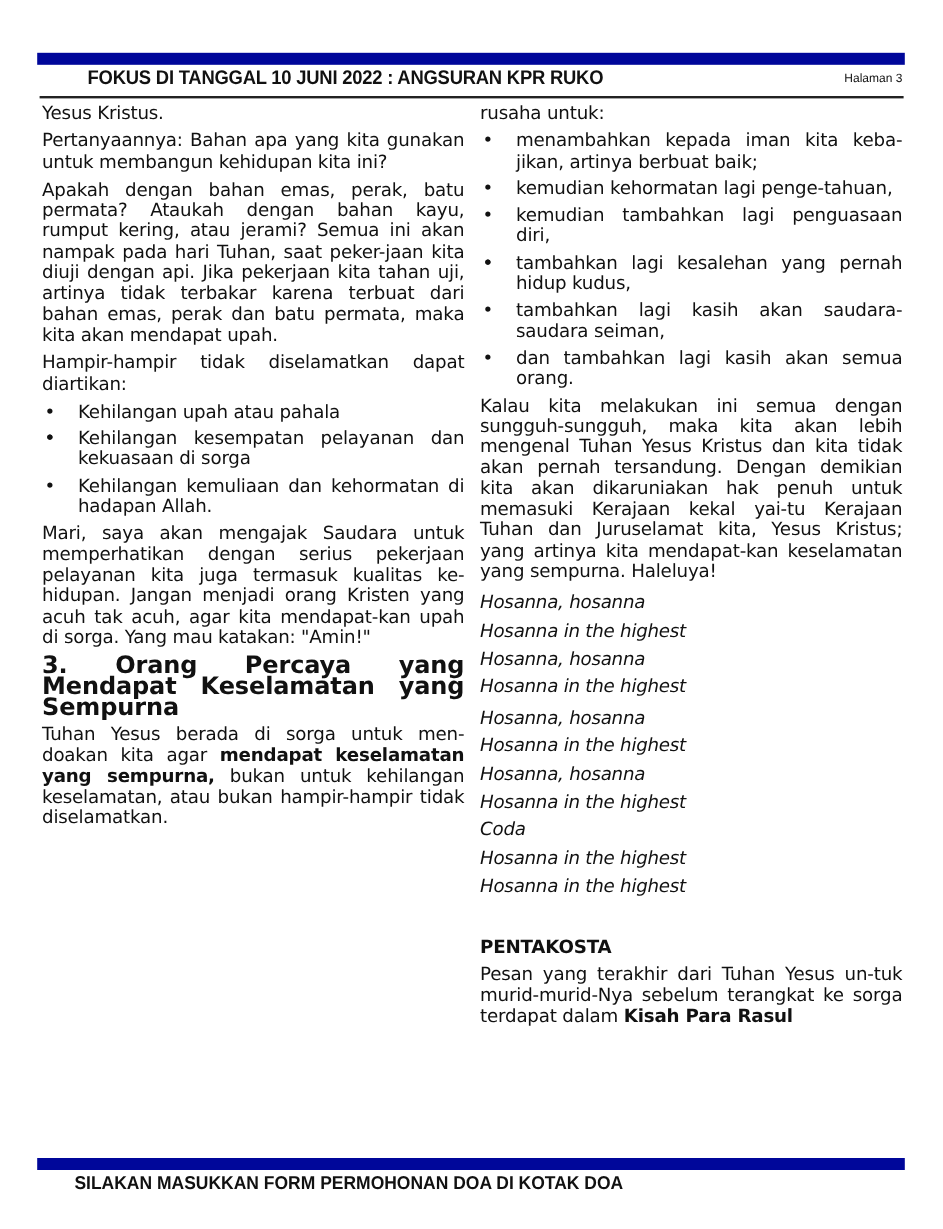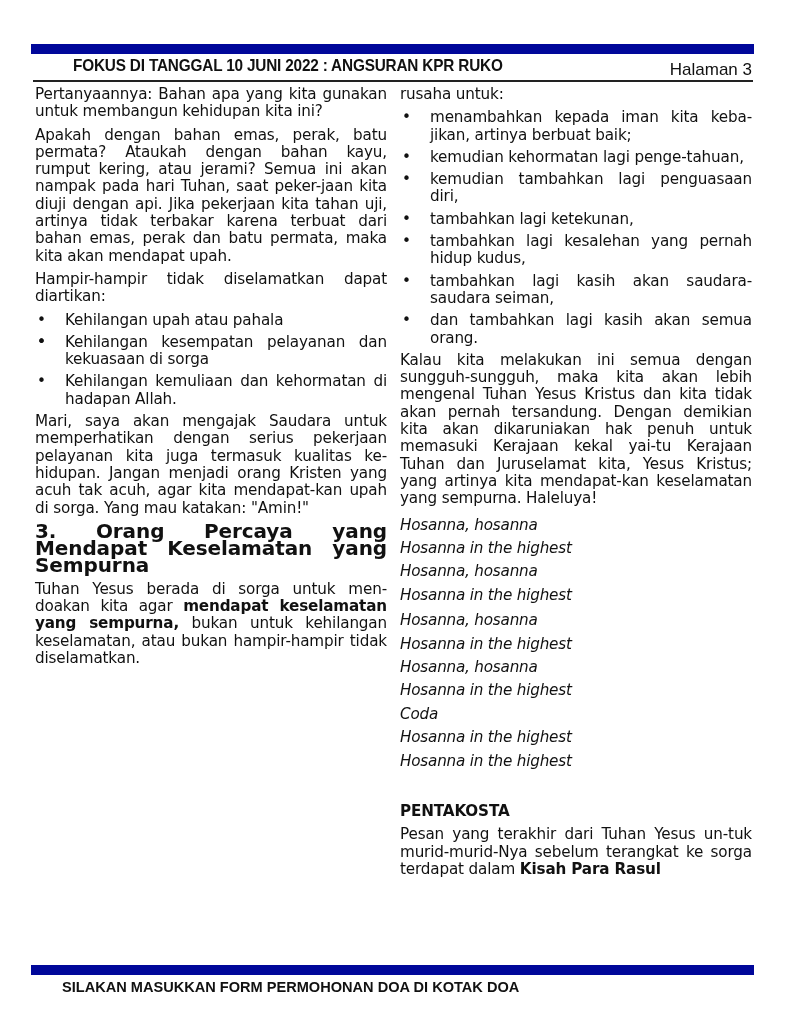--- a/index.html
+++ b/index.html
@@ -1,21 +1,21 @@
 <!DOCTYPE html>
 <html><head>
 <meta charset="utf-8">
 <style>
   html, body { margin: 0; padding: 0; background: #ffffff; }
   body { width: 786px; height: 1024px; position: relative; overflow: hidden;
          font-family: "DejaVu Sans", sans-serif; color: #111; }
   .topbar { position: absolute; left: 31px; top: 44px; width: 723px; height: 10px; background: #00079a; }
   .header-title { position: absolute; left: 73px; top: 56px; font-family: "Liberation Sans", sans-serif;
                   font-weight: bold; font-size: 16.5px; letter-spacing: -0.2px; white-space: nowrap; transform: scaleX(0.93); transform-origin: left; }
-  .header-page { position: absolute; right: 34px; top: 60px; font-family: "Liberation Sans", sans-serif; font-size: 17px; }
+  .header-page { position: absolute; right: 34px; top: 60px; font-family: "Liberation Sans", sans-serif; font-size: 10px; }
   .header-rule { position: absolute; left: 33px; top: 80px; width: 720px; height: 2px; background: #222; }
 
   .col { position: absolute; top: 86px; width: 352px; font-size: 15.2px; line-height: 17.3px; }
   .col-left { left: 35px; }
   .col-right { left: 400px; }
   .col p { margin: 0 0 6px 0; text-align: justify; letter-spacing: -0.15px; }
   .col ul { margin: 0 0 5px 0; padding: 0; list-style: none; }
   .col li { position: relative; padding-left: 30px; margin-bottom: 5px; text-align: justify; letter-spacing: -0.15px; }
   .col li .bullet { position: absolute; left: 2px; top: 0; }
   .col h3 { margin: 0 0 6px 0; font-size: 20px; line-height: 17.3px; font-weight: bold; text-align: justify; letter-spacing: -0.1px; }
@@ -31,41 +31,42 @@
 </style>
 </head>
 <body>
 
 <div class="topbar"></div>
 <div class="header-title">FOKUS DI TANGGAL 10 JUNI 2022 :  ANGSURAN KPR RUKO</div>
 <div class="header-page">Halaman 3</div>
 <div class="header-rule"></div>
 
 <div class="col col-left">
+  <p>Yesus Kristus.</p>
   <p>Pertanyaannya: Bahan apa yang kita gunakan untuk membangun kehidupan kita ini?</p>
   <p>Apakah dengan bahan emas, perak, batu permata? Ataukah dengan bahan kayu, rumput kering, atau jerami? Semua ini akan nampak pada hari Tuhan, saat peker-jaan kita diuji dengan api. Jika pekerjaan kita tahan uji, artinya tidak terbakar karena terbuat dari bahan emas, perak dan batu permata, maka kita akan mendapat upah.</p>
   <p>Hampir-hampir tidak diselamatkan dapat diartikan:</p>
   <ul>
     <li><span class="bullet">•</span><span>Kehilangan upah atau pahala</span></li>
     <li><span class="bullet">•</span></li>
     <li><span class="bullet">•</span><span>Kehilangan kesempatan pelayanan dan kekuasaan di sorga</span></li>
     <li><span class="bullet">•</span><span>Kehilangan kemuliaan dan kehormatan di hadapan Allah.</span></li>
   </ul>
   <p>Mari, saya akan mengajak Saudara untuk memperhatikan dengan serius pekerjaan pelayanan kita juga termasuk kualitas ke-hidupan. Jangan menjadi orang Kristen yang acuh tak acuh, agar kita mendapat-kan upah di sorga. Yang mau katakan: "Amin!"</p>
   <h3>3. Orang Percaya yang Mendapat Keselamatan yang Sempurna</h3>
   <p><span>Tuhan Yesus berada di sorga untuk men-doakan kita agar </span><b>mendapat keselamatan yang sempurna,</b><span> bukan untuk kehilangan keselamatan, atau bukan hampir-hampir tidak diselamatkan.</span></p>
 </div>
 
 <div class="col col-right">
   <p>rusaha untuk:</p>
   <ul>
     <li><span class="bullet">•</span><span>menambahkan kepada iman kita keba-jikan, artinya berbuat baik;</span></li>
     <li><span class="bullet">•</span><span>kemudian kehormatan lagi penge-tahuan,</span></li>
     <li><span class="bullet">•</span><span>kemudian tambahkan lagi penguasaan diri,</span></li>
-    <li><span class="bullet">•</span><span>tambahkan lagi ketekunan,</span></li>
+    <li><span class="bullet">•</span></li>
     <li><span class="bullet">•</span><span>tambahkan lagi kesalehan yang pernah hidup kudus,</span></li>
     <li><span class="bullet">•</span><span>tambahkan lagi kasih akan saudara-saudara seiman,</span></li>
     <li><span class="bullet">•</span><span>dan tambahkan lagi kasih akan semua orang.</span></li>
   </ul>
   <p>Kalau kita melakukan ini semua dengan sungguh-sungguh, maka kita akan lebih mengenal Tuhan Yesus Kristus dan kita tidak akan pernah tersandung. Dengan demikian kita akan dikaruniakan hak penuh untuk memasuki Kerajaan kekal yai-tu Kerajaan Tuhan dan Juruselamat kita, Yesus Kristus; yang artinya kita mendapat-kan keselamatan yang sempurna. Haleluya!</p>
   <div class="song">
     <div>Hosanna, hosanna</div>
     <div>Hosanna in the highest</div>
     <div>Hosanna, hosanna</div>
     <div>Hosanna in the highest</div>

